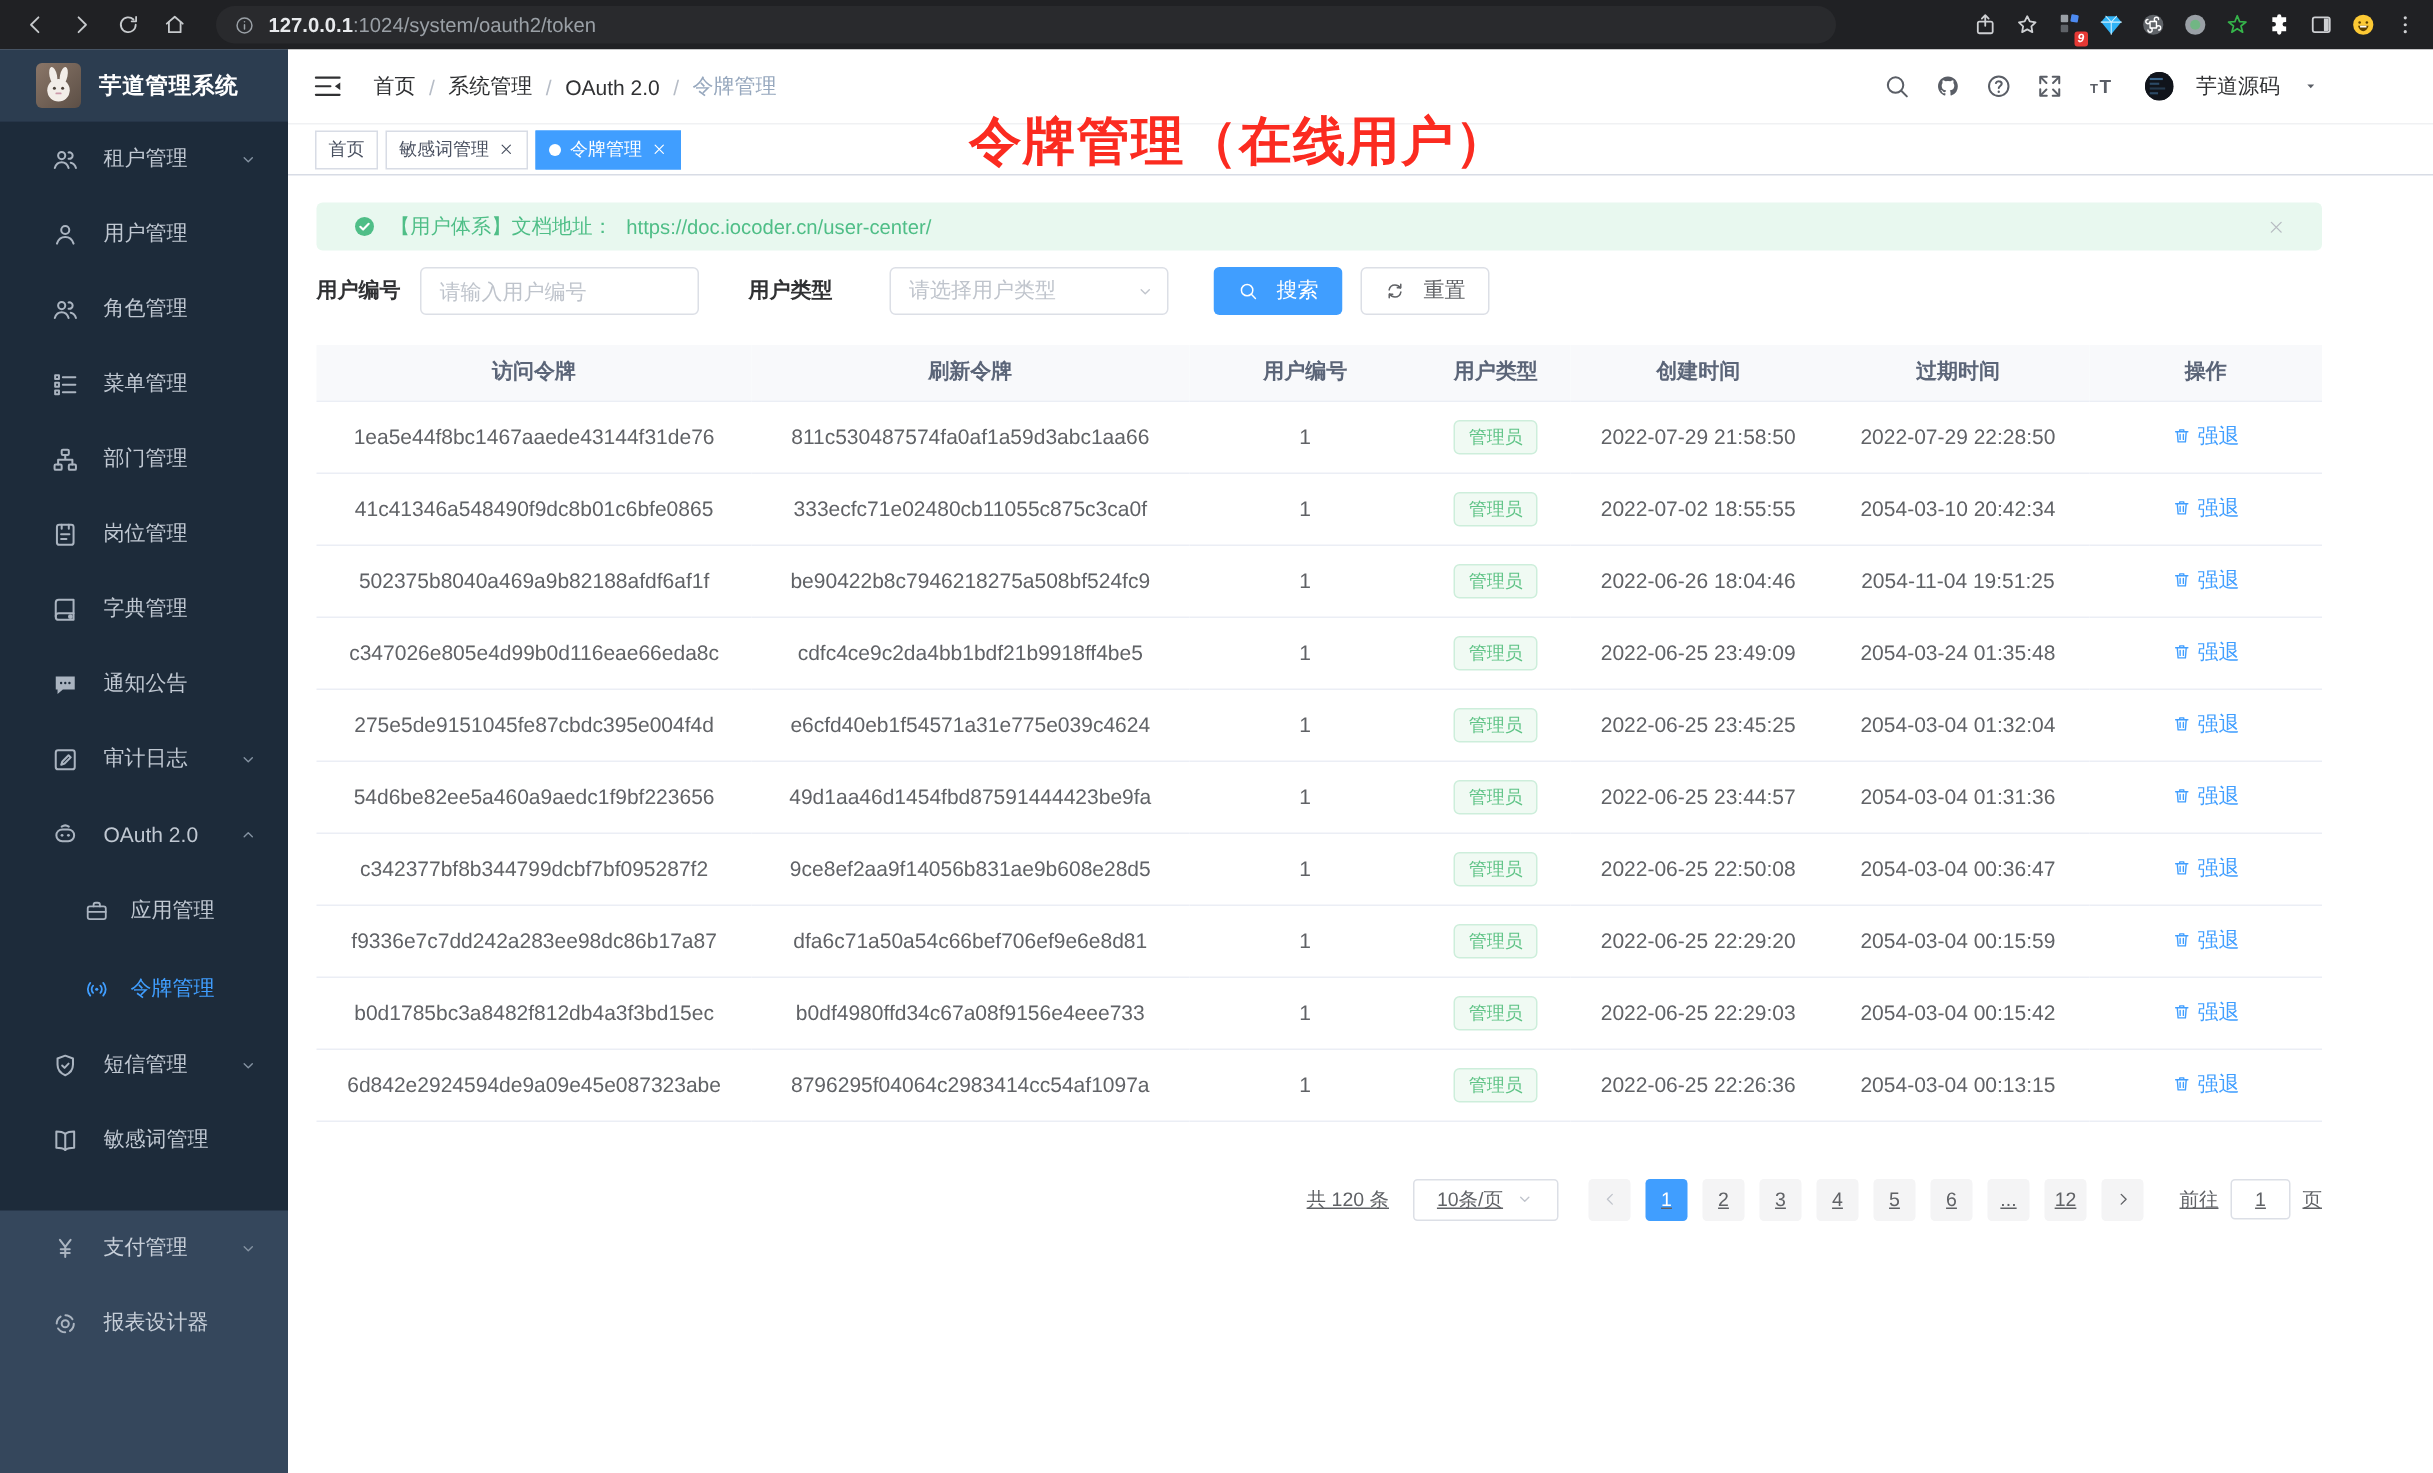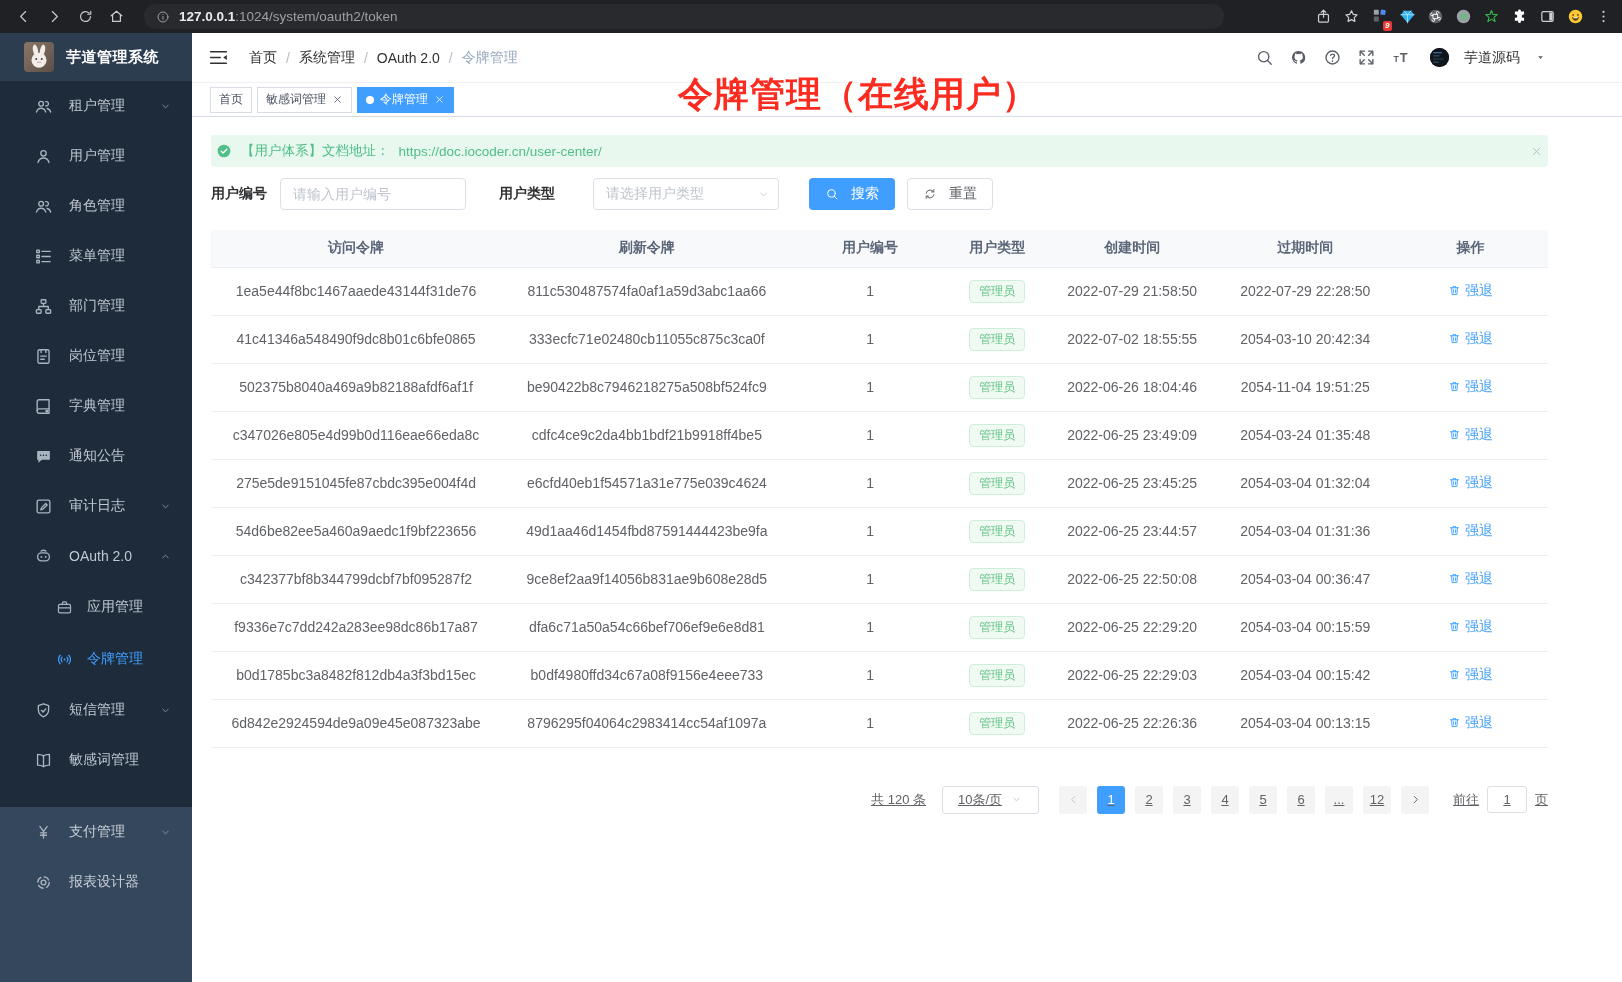--- a/index.html
+++ b/index.html
@@ -57,24 +57,24 @@
   
   .tags { height:34px; border-bottom:1px solid #d8dce5; display:flex; align-items:center; gap:5px; padding-left:18px; }
   .tag { height:26px; display:inline-flex; align-items:center; gap:6px; padding:0 8px; border:1px solid #d8dce5;
     background:#fff; color:#495060; font-size:12px; cursor:pointer; }
   .tag .dot { width:8px; height:8px; border-radius:50%; background:#fff; }
   .tag.active { background:#409eff; border-color:#409eff; color:#fff; }
   .tag .tag-x { width:11px; height:11px; color:inherit; }
 
   
   .content { padding:18px 74px 0 19px; position:relative; flex:1; }
-  .annotation { position:absolute; left:486px; top:-46px; font-size:35px; font-weight:700; letter-spacing:1px; z-index:6; }
+  .annotation { position:absolute; left:454px; top:-46px; font-size:35px; font-weight:700; letter-spacing:1px; z-index:6; }
 
   .alert { height:32px; background:#e8f8ef; border-radius:4px; display:flex; align-items:center; gap:9px;
-    padding:0 5px; color:#4fbe87; font-size:13.5px; }
+    padding:0 24px; color:#4fbe87; font-size:13.5px; }
   .alert .ck { width:16px; height:16px; }
   .alert-link { color:#4fbe87; cursor:pointer; }
   .alert-x { margin-left:auto; width:13px; height:13px; color:#b7bcc2; cursor:pointer; }
 
   .filters { margin-top:11px; display:flex; align-items:center; }
   .f-label { font-weight:700; color:#303133; margin-right:13px; }
   .f-label.second { margin-left:33px; }
   .f-input, .f-select { width:186px; height:32px; border:1px solid #dcdfe6; border-radius:4px; padding:0 12px;
     font-size:14px; color:#606266; font-family:inherit; background:#fff; }
   .f-input::placeholder { color:#bfc4cc; }

